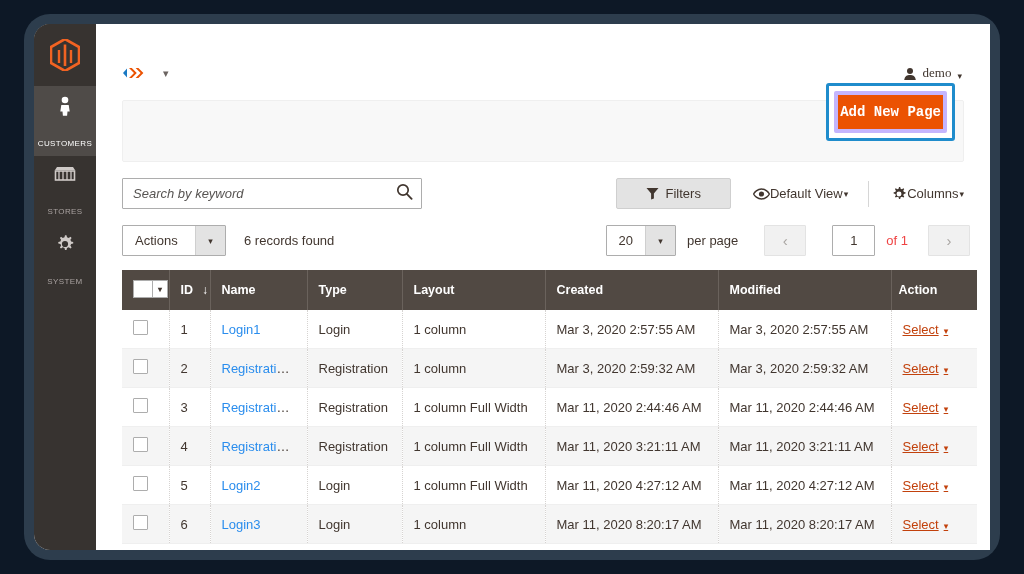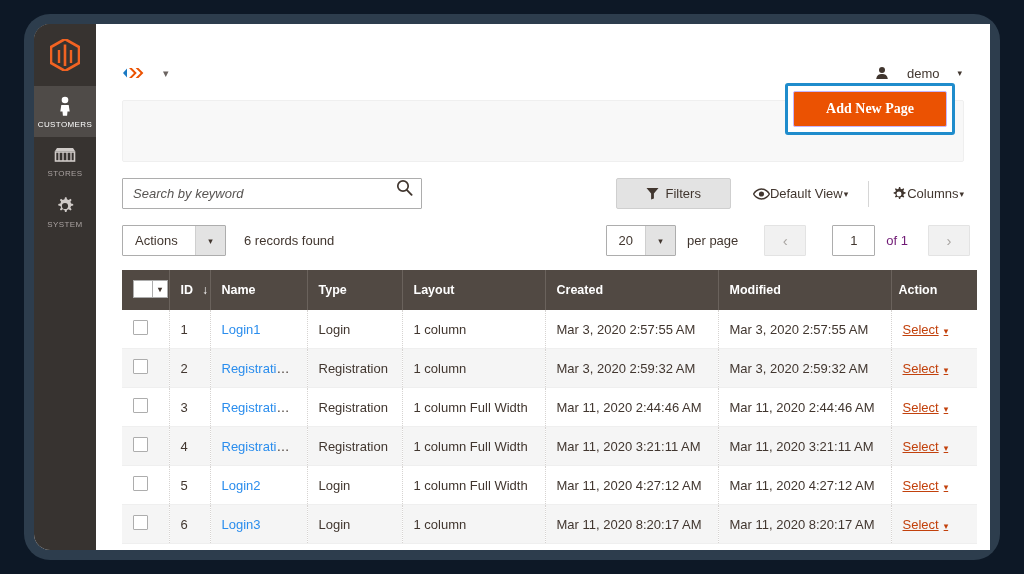--- a/index.html
+++ b/index.html
@@ -39,21 +39,21 @@
     background: #373330;
   }
   .nav-item {
     padding: 10px 2px 8px;
     text-align: center;
     cursor: pointer;
   }
   .nav-item.active { background: #4f4b48; }
   .nav-label {
     display: block;
-    margin-top: 0;
+    margin-top: 19px;
     font-size: 8px;
     letter-spacing: .4px;
     color: #a9a2a0;
     font-family: "Liberation Sans", sans-serif;
   }
   .nav-item.active .nav-label { color: #ffffff; }
   .nav-ico { display:block; margin: 0 auto; }
   
   #content {
     flex: 1 1 auto;
@@ -71,23 +71,23 @@
     font-size: 24px; font-weight: 400;
     color: #41362f;
     font-family: "Liberation Sans", sans-serif;
     white-space: nowrap;
   }
   .title-caret {
     margin-left: 9px; color: #6b6461; font-size: 11px;
   }
   .admin-user {
     margin-left: auto;
-    display: flex; align-items: center; gap: 18px;
+    display: flex; align-items: flex-end; gap: 6px;
     font-size: 13px; color: #41362f;
-    cursor: pointer; white-space: nowrap;
+    cursor: pointer; white-space: nowrap; font-family: Liberation Serif, serif;
   }
   .admin-user .caret { font-size: 9px; color: #41362f; }
   
   .page-actions {
     margin: 4px 26px 0 26px;
     height: 62px;
     background: #f8f8f8;
     border: 1px solid #efefef;
     border-radius: 2px;
     display: flex; align-items: center; justify-content: flex-end;
@@ -98,38 +98,38 @@
     position: absolute;
     right: 8px; top: -18px;
     padding: 5px;
     border: 3px solid #1f8ccc;
     border-radius: 3px;
     background: #ffffff;
   }
   .btn-primary {
     background: #eb5202;
     color: #ffffff;
-    border: 1px solid #c4b5fd;
+    border: 4px solid #c4b5fd;
     font-size: 14px; font-weight: bold;
-    padding: 9px 32px;
+    padding: 9px 2px;
     border-radius: 2px;
     cursor: pointer;
-    font-family: Liberation Serif, serif;
+    font-family: Liberation Mono, monospace;
     white-space: nowrap;
   }
   
   .grid-toolbar {
     margin: 16px 26px 0 26px;
     display: flex; align-items: center;
   }
   .search-box {
     width: 300px; height: 31px;
     border: 1px solid #adadad;
     background: #fff;
-    display: flex; 
+    display: flex; align-items: center;
     padding: 0 8px 0 10px;
     border-radius: 1px;
   }
   .search-box input {
     flex: 1 1 auto; border: none; outline: none;
     font-size: 13px; font-style: italic; color: #575452;
     font-family: "Liberation Sans", sans-serif;
     background: transparent;
   }
   .search-box input::placeholder { color: #575452; opacity: 1; }
@@ -185,21 +185,21 @@
     color: #a8a4a1; font-size: 15px; cursor: pointer;
     margin-left: 26px; border-radius: 1px;
   }
   .pg-input {
     width: 43px; height: 31px;
     border: 1px solid #adadad; background:#fff;
     text-align: center; font-size: 13px; color: #41362f;
     font-family: "Liberation Sans", sans-serif;
     margin-left: 26px; border-radius: 1px; outline: none;
   }
-  .pg-of { margin-left: 11px; font-size: 13px; color: #701a75; }
+  .pg-of { margin-left: 11px; font-size: 13px; color: #ef4444; }
   .pg-btn.next { margin-left: 20px; }
   
   .grid-wrap { margin: 14px 26px 0 26px; }
   table.grid { width: 100%; border-collapse: collapse; table-layout: fixed; }
   table.grid thead th {
     background: #514943;
     color: #ffffff;
     font-size: 12.5px;
     font-weight: bold;
     text-align: left;

